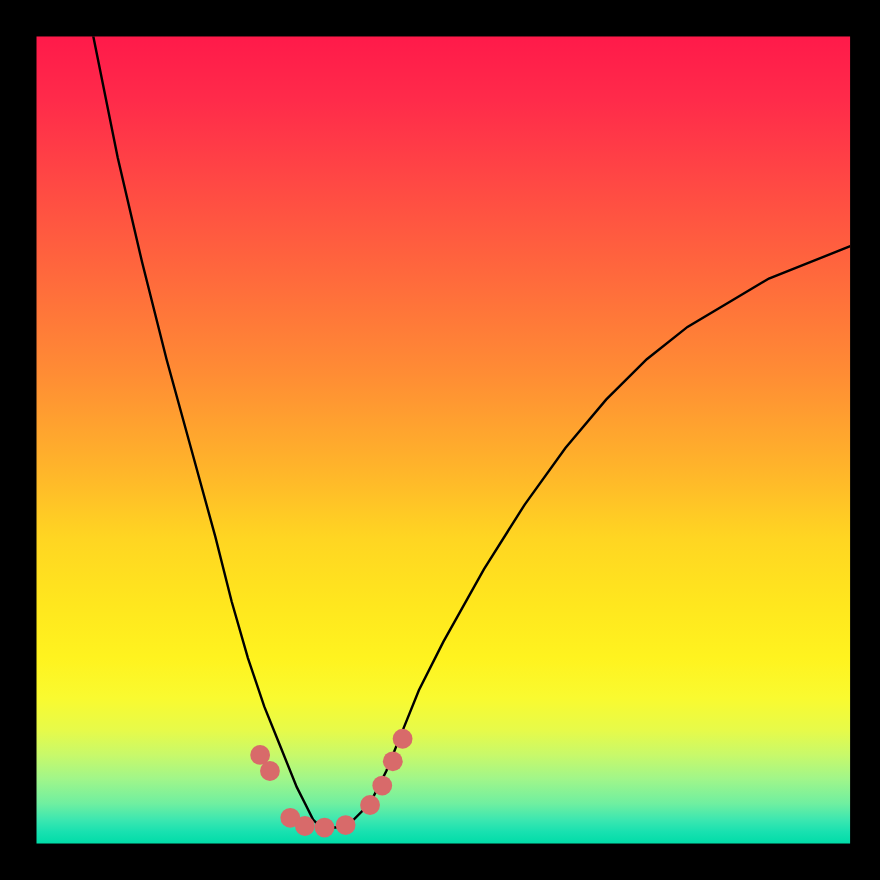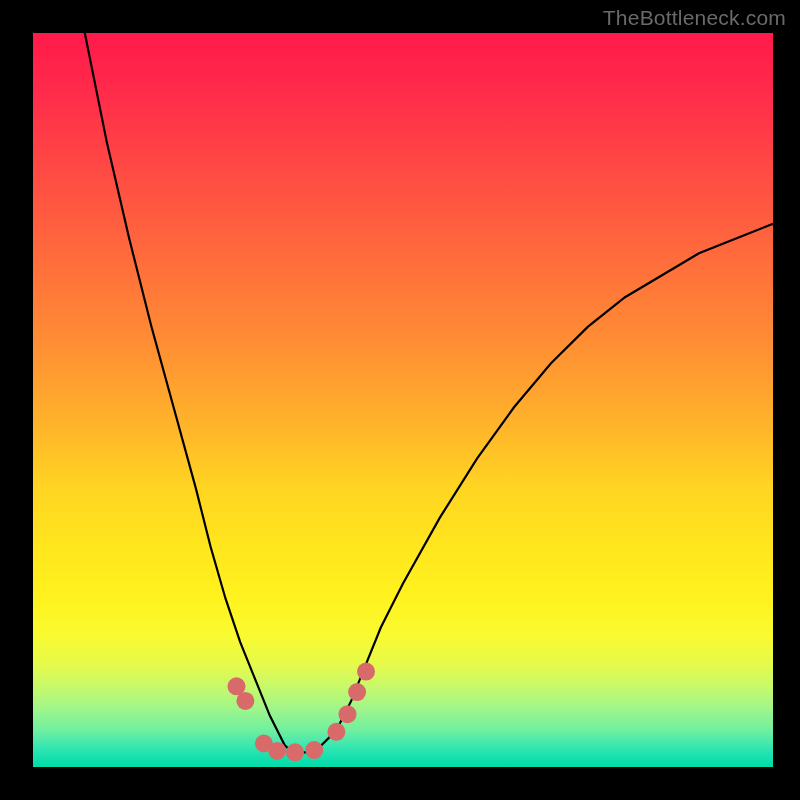--- a/index.html
+++ b/index.html
@@ -80,14 +80,13 @@
           <circle cx="244.2" cy="717.9" r="9" fill="#d86a6a"></circle>
           <circle cx="262.0" cy="719.3" r="9" fill="#d86a6a"></circle>
           <circle cx="281.2" cy="717.1" r="9" fill="#d86a6a"></circle>
           <circle cx="303.4" cy="698.8" r="9" fill="#d86a6a"></circle>
           <circle cx="314.5" cy="681.2" r="9" fill="#d86a6a"></circle>
           <circle cx="324.1" cy="659.1" r="9" fill="#d86a6a"></circle>
           <circle cx="333.0" cy="638.6" r="9" fill="#d86a6a"></circle>
         </g>
     </svg>
   </div>
-  <div class="watermark">TheBottleneck.com</div>
 </div>
 
 </body></html>

